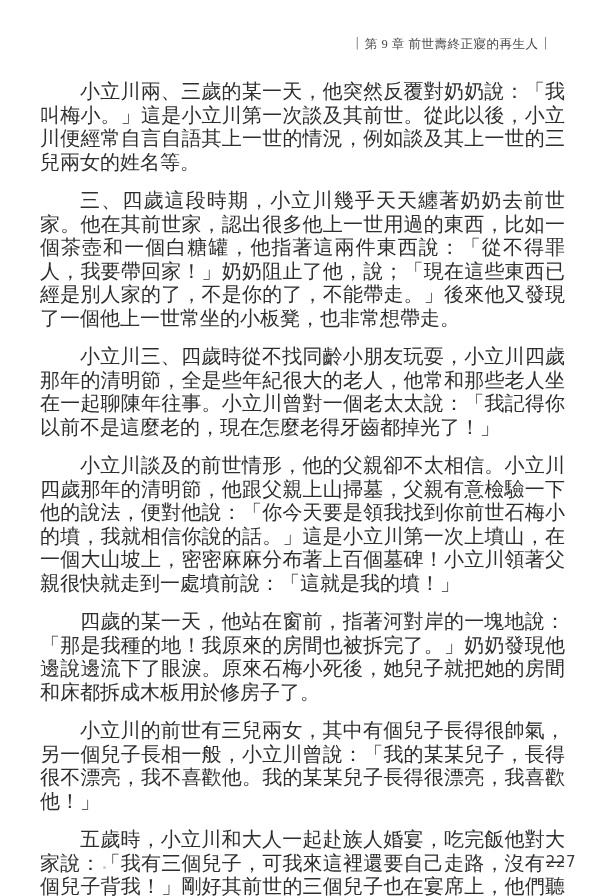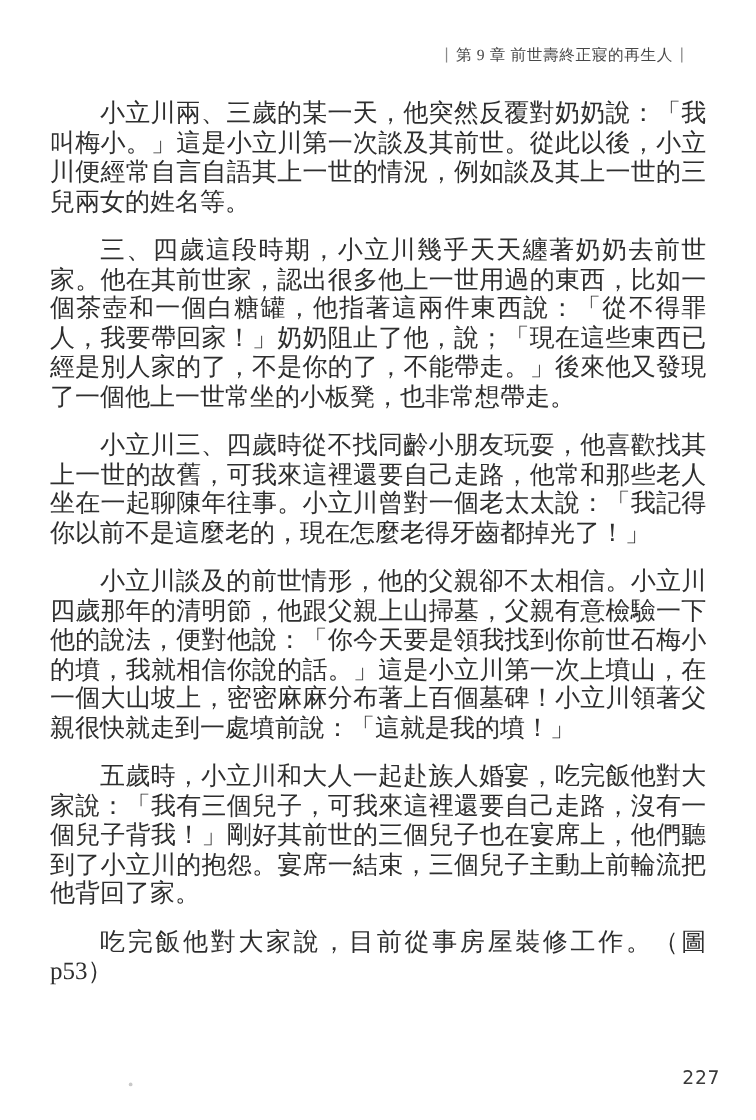--- a/index.html
+++ b/index.html
@@ -77,22 +77,24 @@
 
 <div class="page">
 
   <div class="running-header">
     <span class="bar">|</span><span class="chapter">第 9 章 前世壽終正寢的再生人</span><span class="bar">|</span>
   </div>
 
   <div class="content">
     <p>小立川兩、三歲的某一天，他突然反覆對奶奶說：「我叫梅小。」這是小立川第一次談及其前世。從此以後，小立川便經常自言自語其上一世的情況，例如談及其上一世的三兒兩女的姓名等。</p>
     <p>三、四歲這段時期，小立川幾乎天天纏著奶奶去前世家。他在其前世家，認出很多他上一世用過的東西，比如一個茶壺和一個白糖罐，他指著這兩件東西說：「從不得罪人，我要帶回家！」奶奶阻止了他，說；「現在這些東西已經是別人家的了，不是你的了，不能帶走。」後來他又發現了一個他上一世常坐的小板凳，也非常想帶走。</p>
-    <p>小立川三、四歲時從不找同齡小朋友玩耍，他喜歡找其上一世的故舊，可我來這裡還要自己走路，他常和那些老人坐在一起聊陳年往事。小立川曾對一個老太太說：「我記得你以前不是這麼老的，現在怎麼老得牙齒都掉光了！」</p>
+    <p>小立川三、四歲時從不找同齡小朋友玩耍，小立川四歲那年的清明節，全是些年紀很大的老人，他常和那些老人坐在一起聊陳年往事。小立川曾對一個老太太說：「我記得你以前不是這麼老的，現在怎麼老得牙齒都掉光了！」</p>
     <p>小立川談及的前世情形，他的父親卻不太相信。小立川四歲那年的清明節，他跟父親上山掃墓，父親有意檢驗一下他的說法，便對他說：「你今天要是領我找到你前世石梅小的墳，我就相信你說的話。」這是小立川第一次上墳山，在一個大山坡上，密密麻麻分布著上百個墓碑！小立川領著父親很快就走到一處墳前說：「這就是我的墳！」</p>
+    <p>四歲的某一天，他站在窗前，指著河對岸的一塊地說：「那是我種的地！我原來的房間也被拆完了。」奶奶發現他邊說邊流下了眼淚。原來石梅小死後，她兒子就把她的房間和床都拆成木板用於修房子了。</p>
+    <p>小立川的前世有三兒兩女，其中有個兒子長得很帥氣，另一個兒子長相一般，小立川曾說：「我的某某兒子，長得很不漂亮，我不喜歡他。我的某某兒子長得很漂亮，我喜歡他！」</p>
     <p>五歲時，小立川和大人一起赴族人婚宴，吃完飯他對大家說：「我有三個兒子，可我來這裡還要自己走路，沒有一個兒子背我！」剛好其前世的三個兒子也在宴席上，他們聽到了小立川的抱怨。宴席一結束，三個兒子主動上前輪流把他背回了家。</p>
     <p>吃完飯他對大家說，目前從事房屋裝修工作。（圖p53）</p>
   </div>
 
   <div class="artifact-dot"></div>
 
   <div class="footer-pagenum">227</div>
 
 </div>
 

